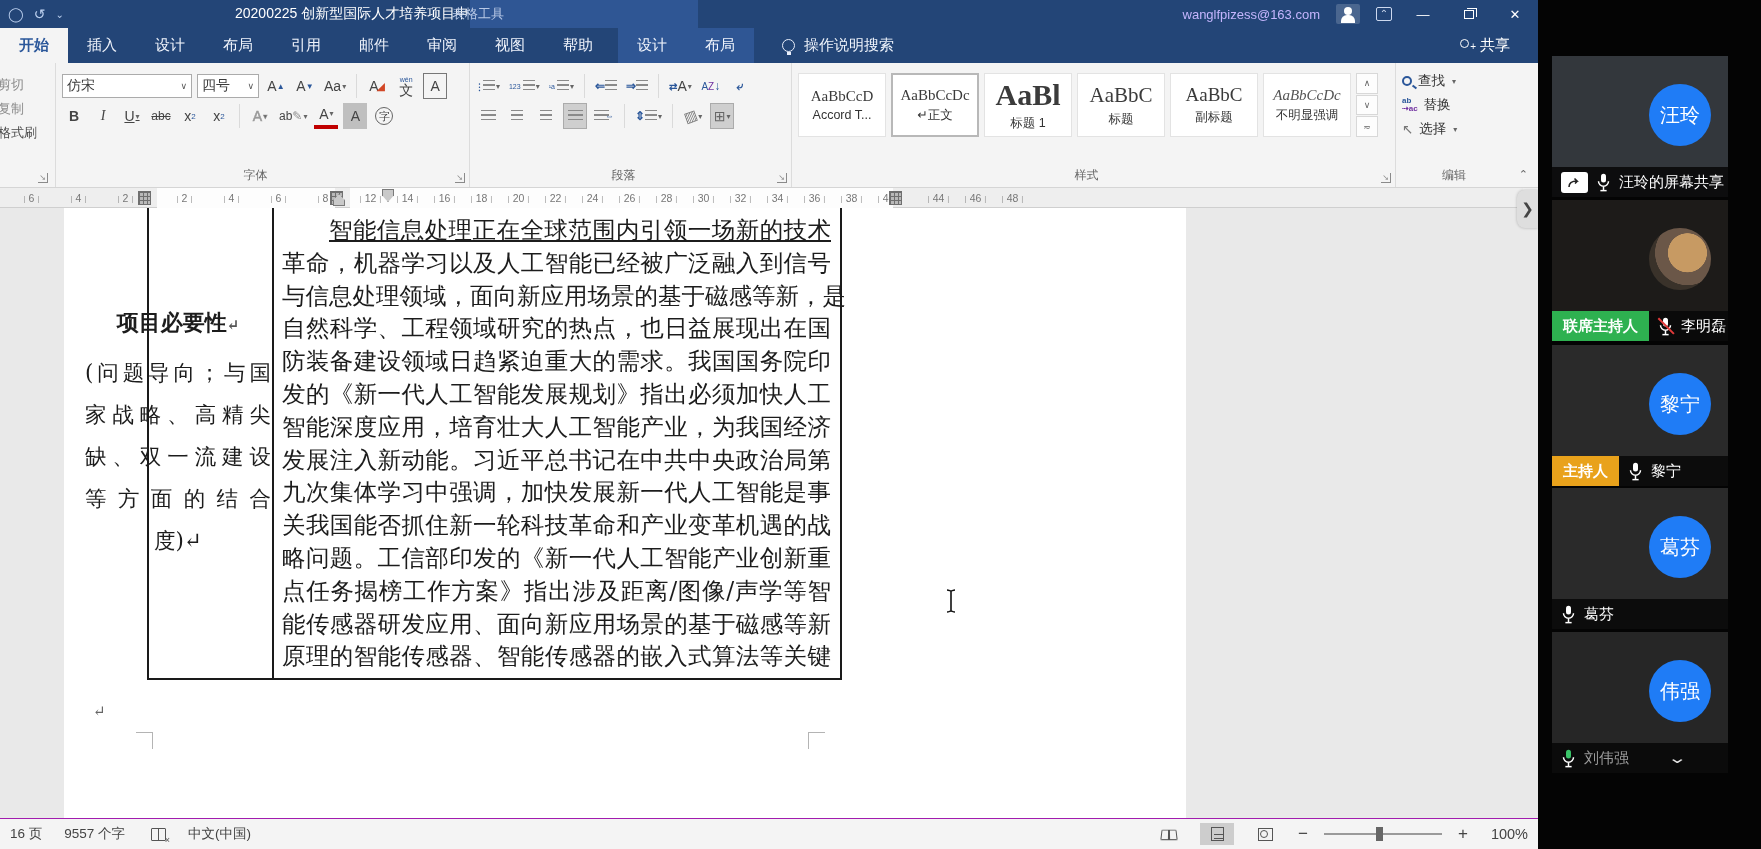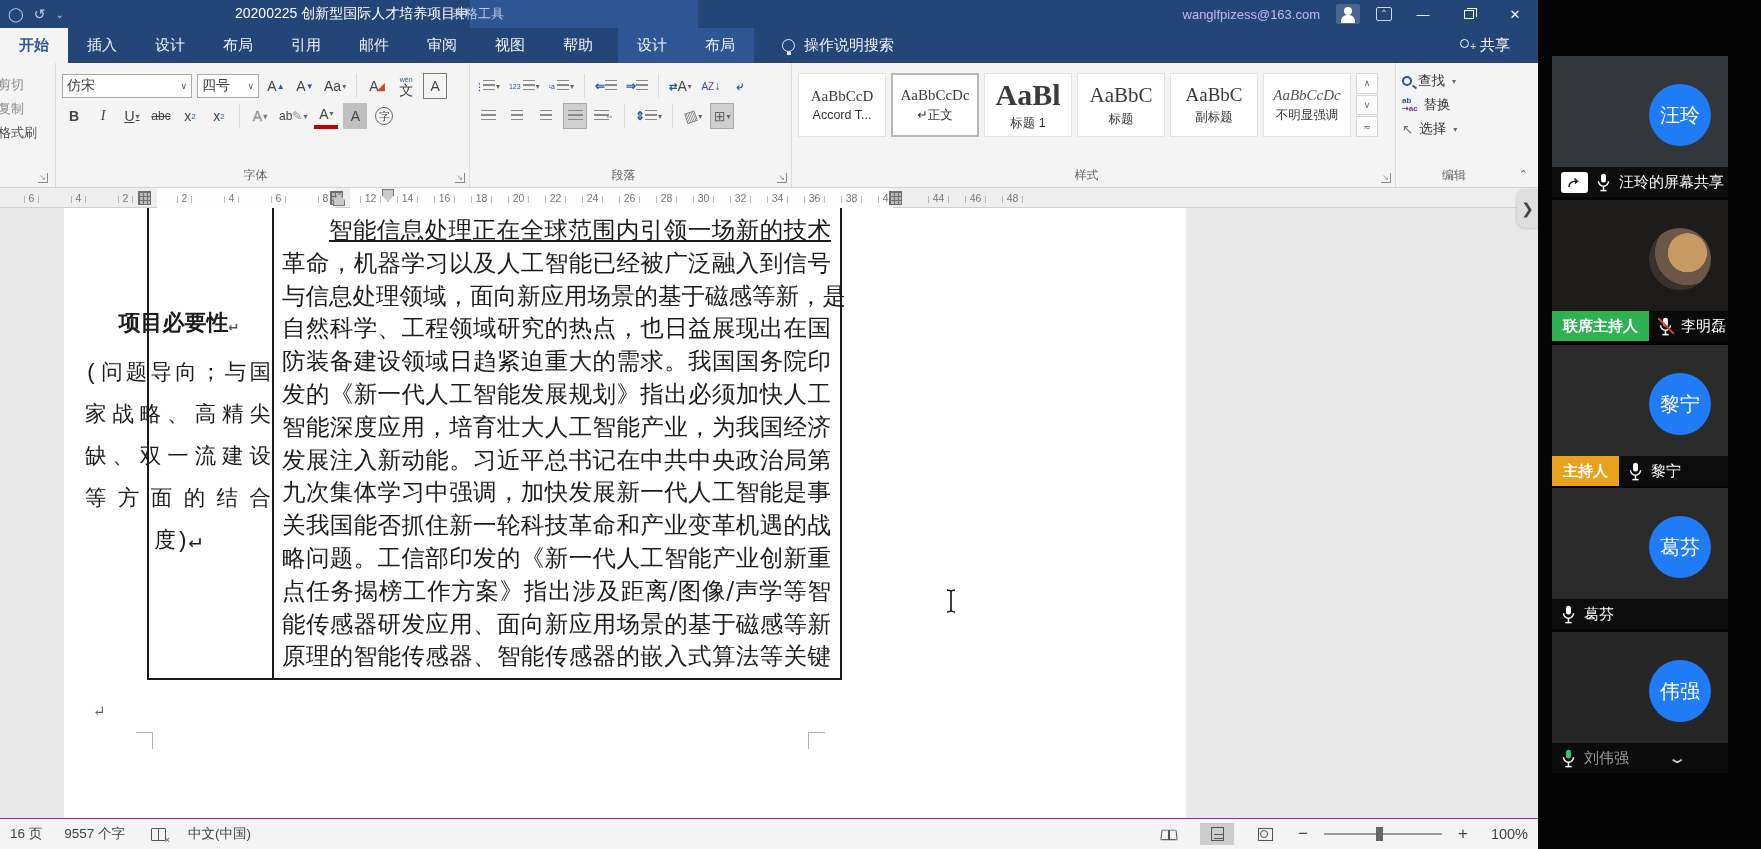--- a/index.html
+++ b/index.html
@@ -114,21 +114,21 @@
   .fl-indent { position:absolute; left:382px; top:1px; width:12px; height:13px; background:#c9c9c9;
     border:1px solid #7a7a7a; clip-path:polygon(0 0,100% 0,100% 48%,50% 100%,0 48%); }
   .bl-indent { position:absolute; left:333px; bottom:1px; width:12px; height:12px; background:#c9c9c9;
     border:1px solid #7a7a7a; clip-path:polygon(50% 0,100% 52%,100% 100%,0 100%,0 52%); }
 
   
   .docarea { position:absolute; left:0; top:208px; width:1538px; height:610px; background:#e9e9e9; overflow:hidden; }
   .page { position:absolute; left:64px; top:0; width:1122px; height:610px; background:#fff; }
   .tborder { position:absolute; background:#1a1a1a; }
   .doc-font { font-family:"DejaVu Serif","Liberation Serif",serif; color:#1c1c1c; }
-  .leftcell { position:absolute; left:85px; top:100px; width:186px;font-family:Liberation Mono, monospace; }
+  .leftcell { position:absolute; left:85px; top:100px; width:186px; }
   .lc-title { font-size:22px; font-weight:bold; text-align:center; margin-bottom:14px; }
   .lc-line { font-size:21.5px; line-height:42px; text-align:justify; text-align-last:justify; }
   .leftcell .lc-line:last-of-type { text-align-last:center; }
   .rightcell { position:absolute; left:282px; top:6px; width:549px; }
   .rc-line { font-size:23.5px; line-height:32.8px; text-align:justify; text-align-last:justify; white-space:nowrap; }
   .rightcell .rc-line:first-of-type { text-indent:47px;text-decoration:underline; }
   .retmark { color:#555; font-size:15px; }
   .pmark { position:absolute; left:93px; top:494px; font-size:15px; color:#666; }
   .corner { position:absolute; width:17px; height:17px; top:524px; }
   .corner.l { left:136px; border-top:1.6px solid #b4b4b4; border-right:1.6px solid #b4b4b4; }

